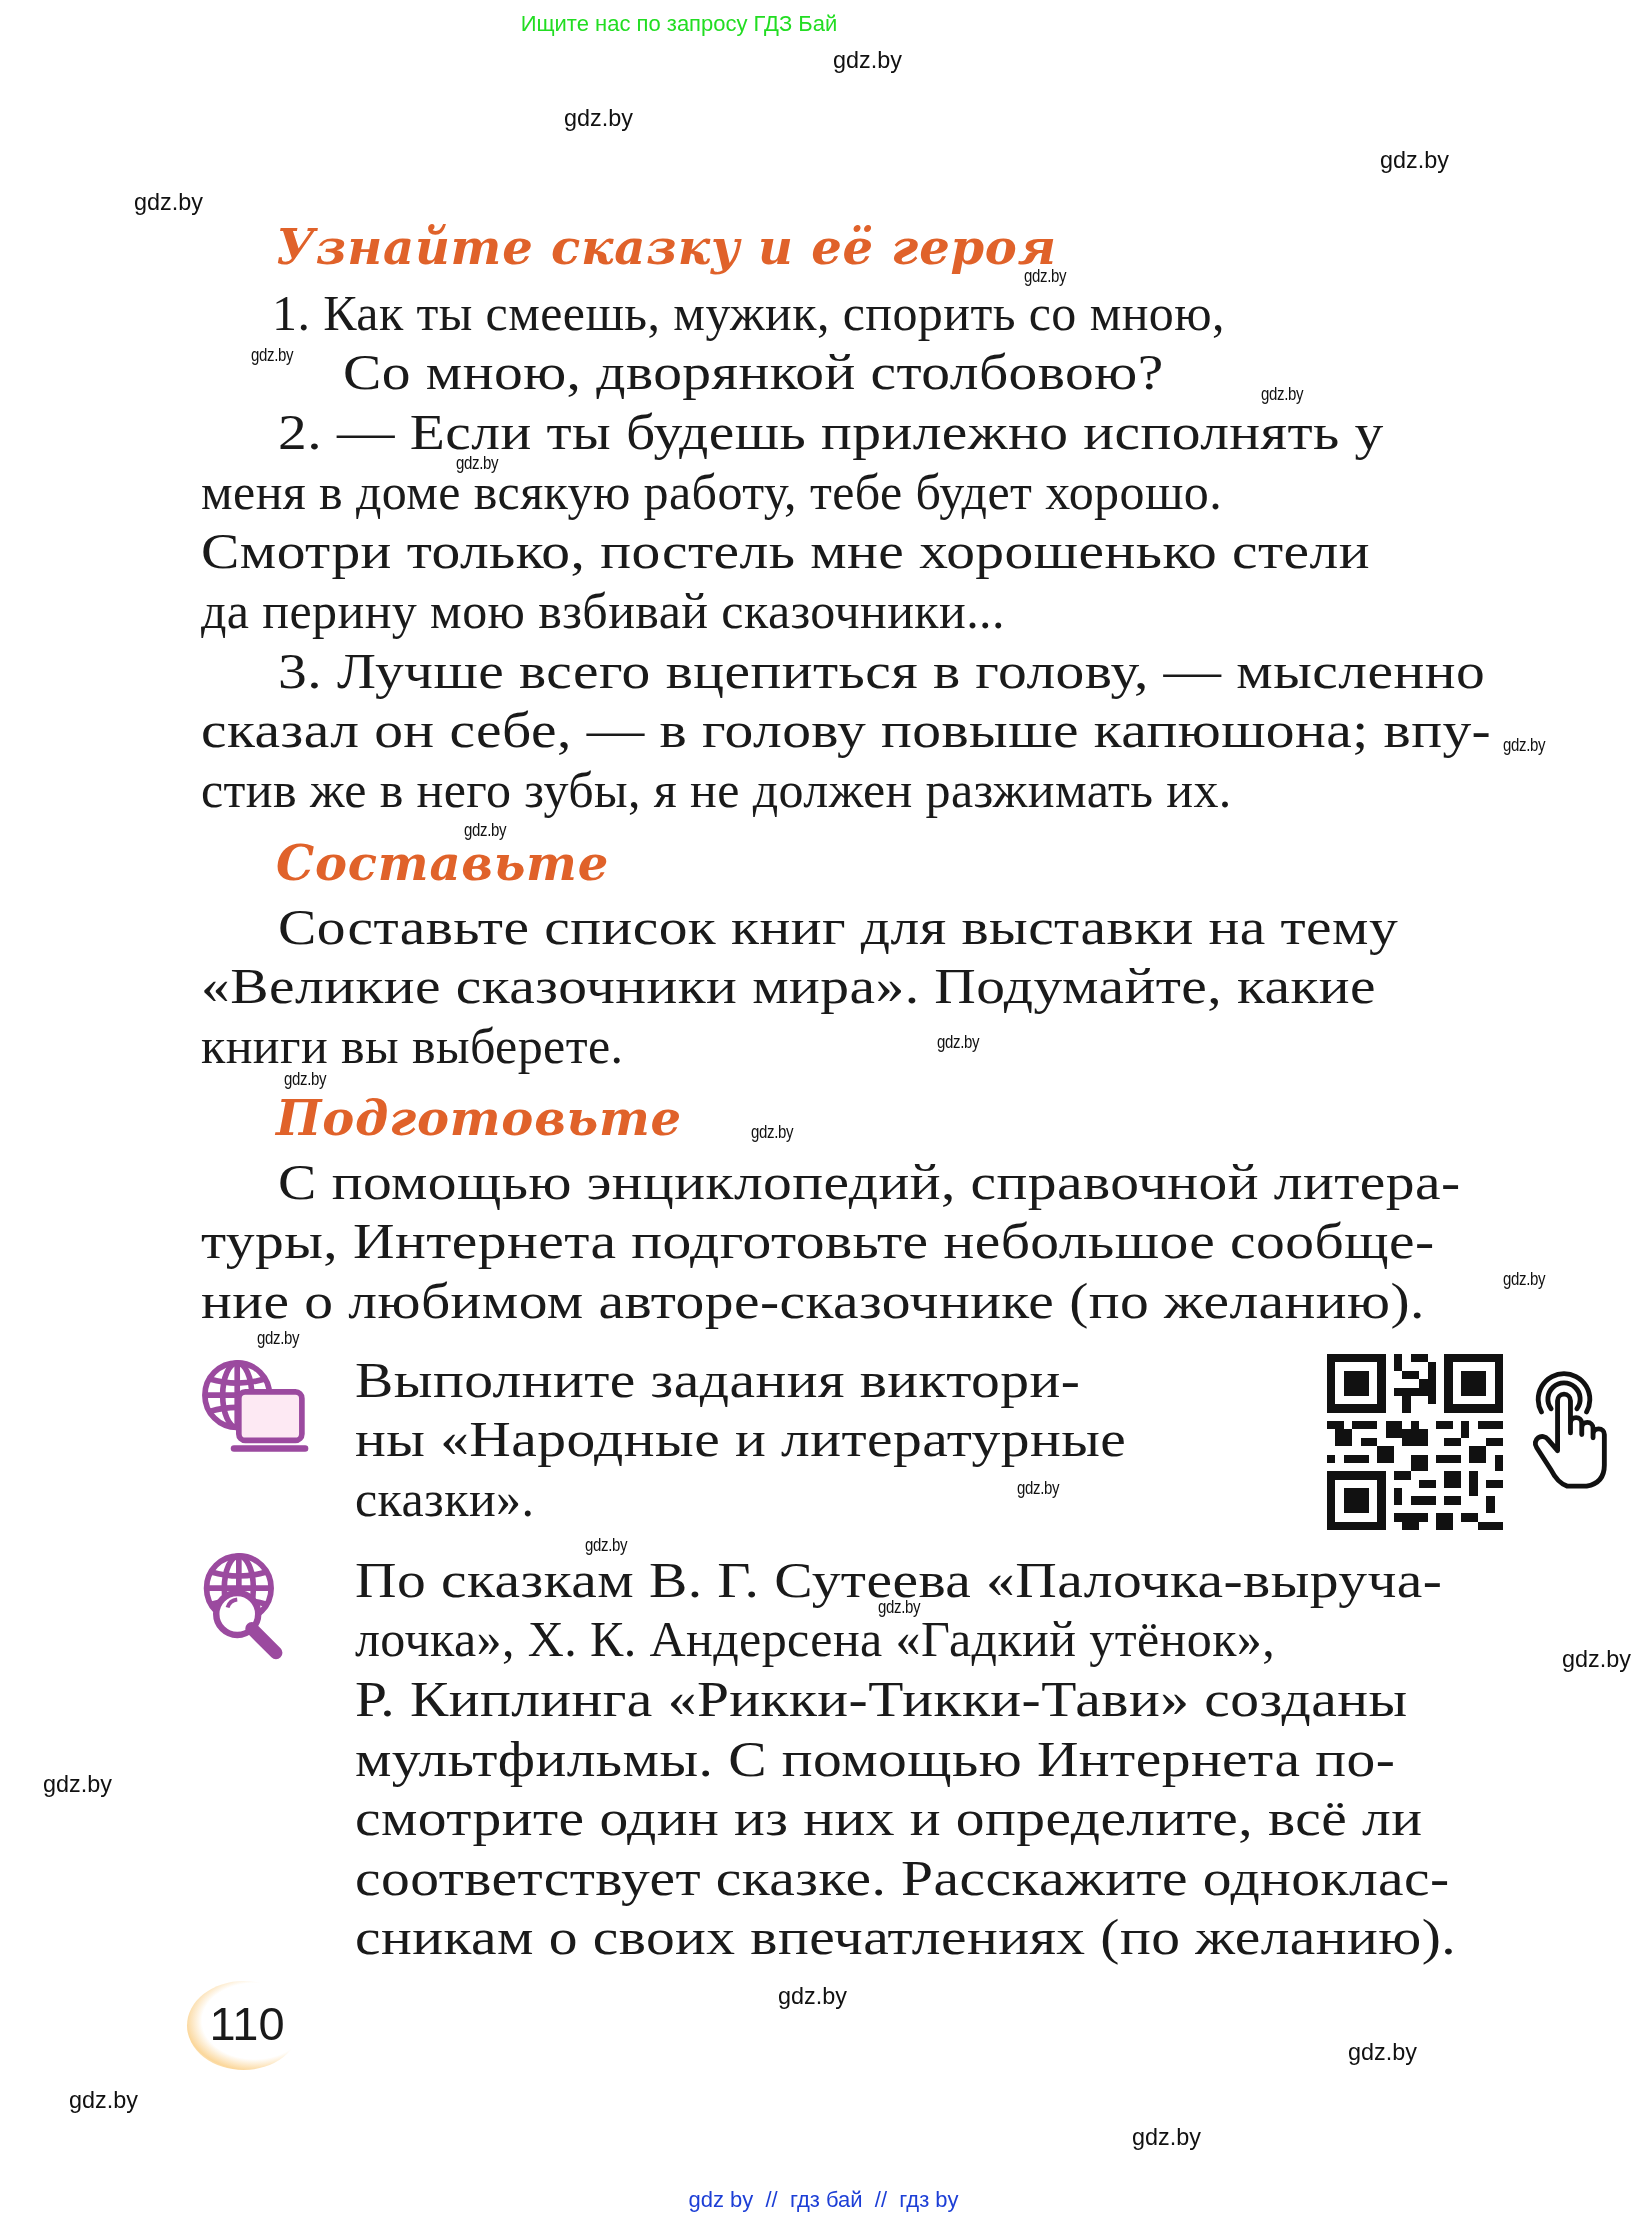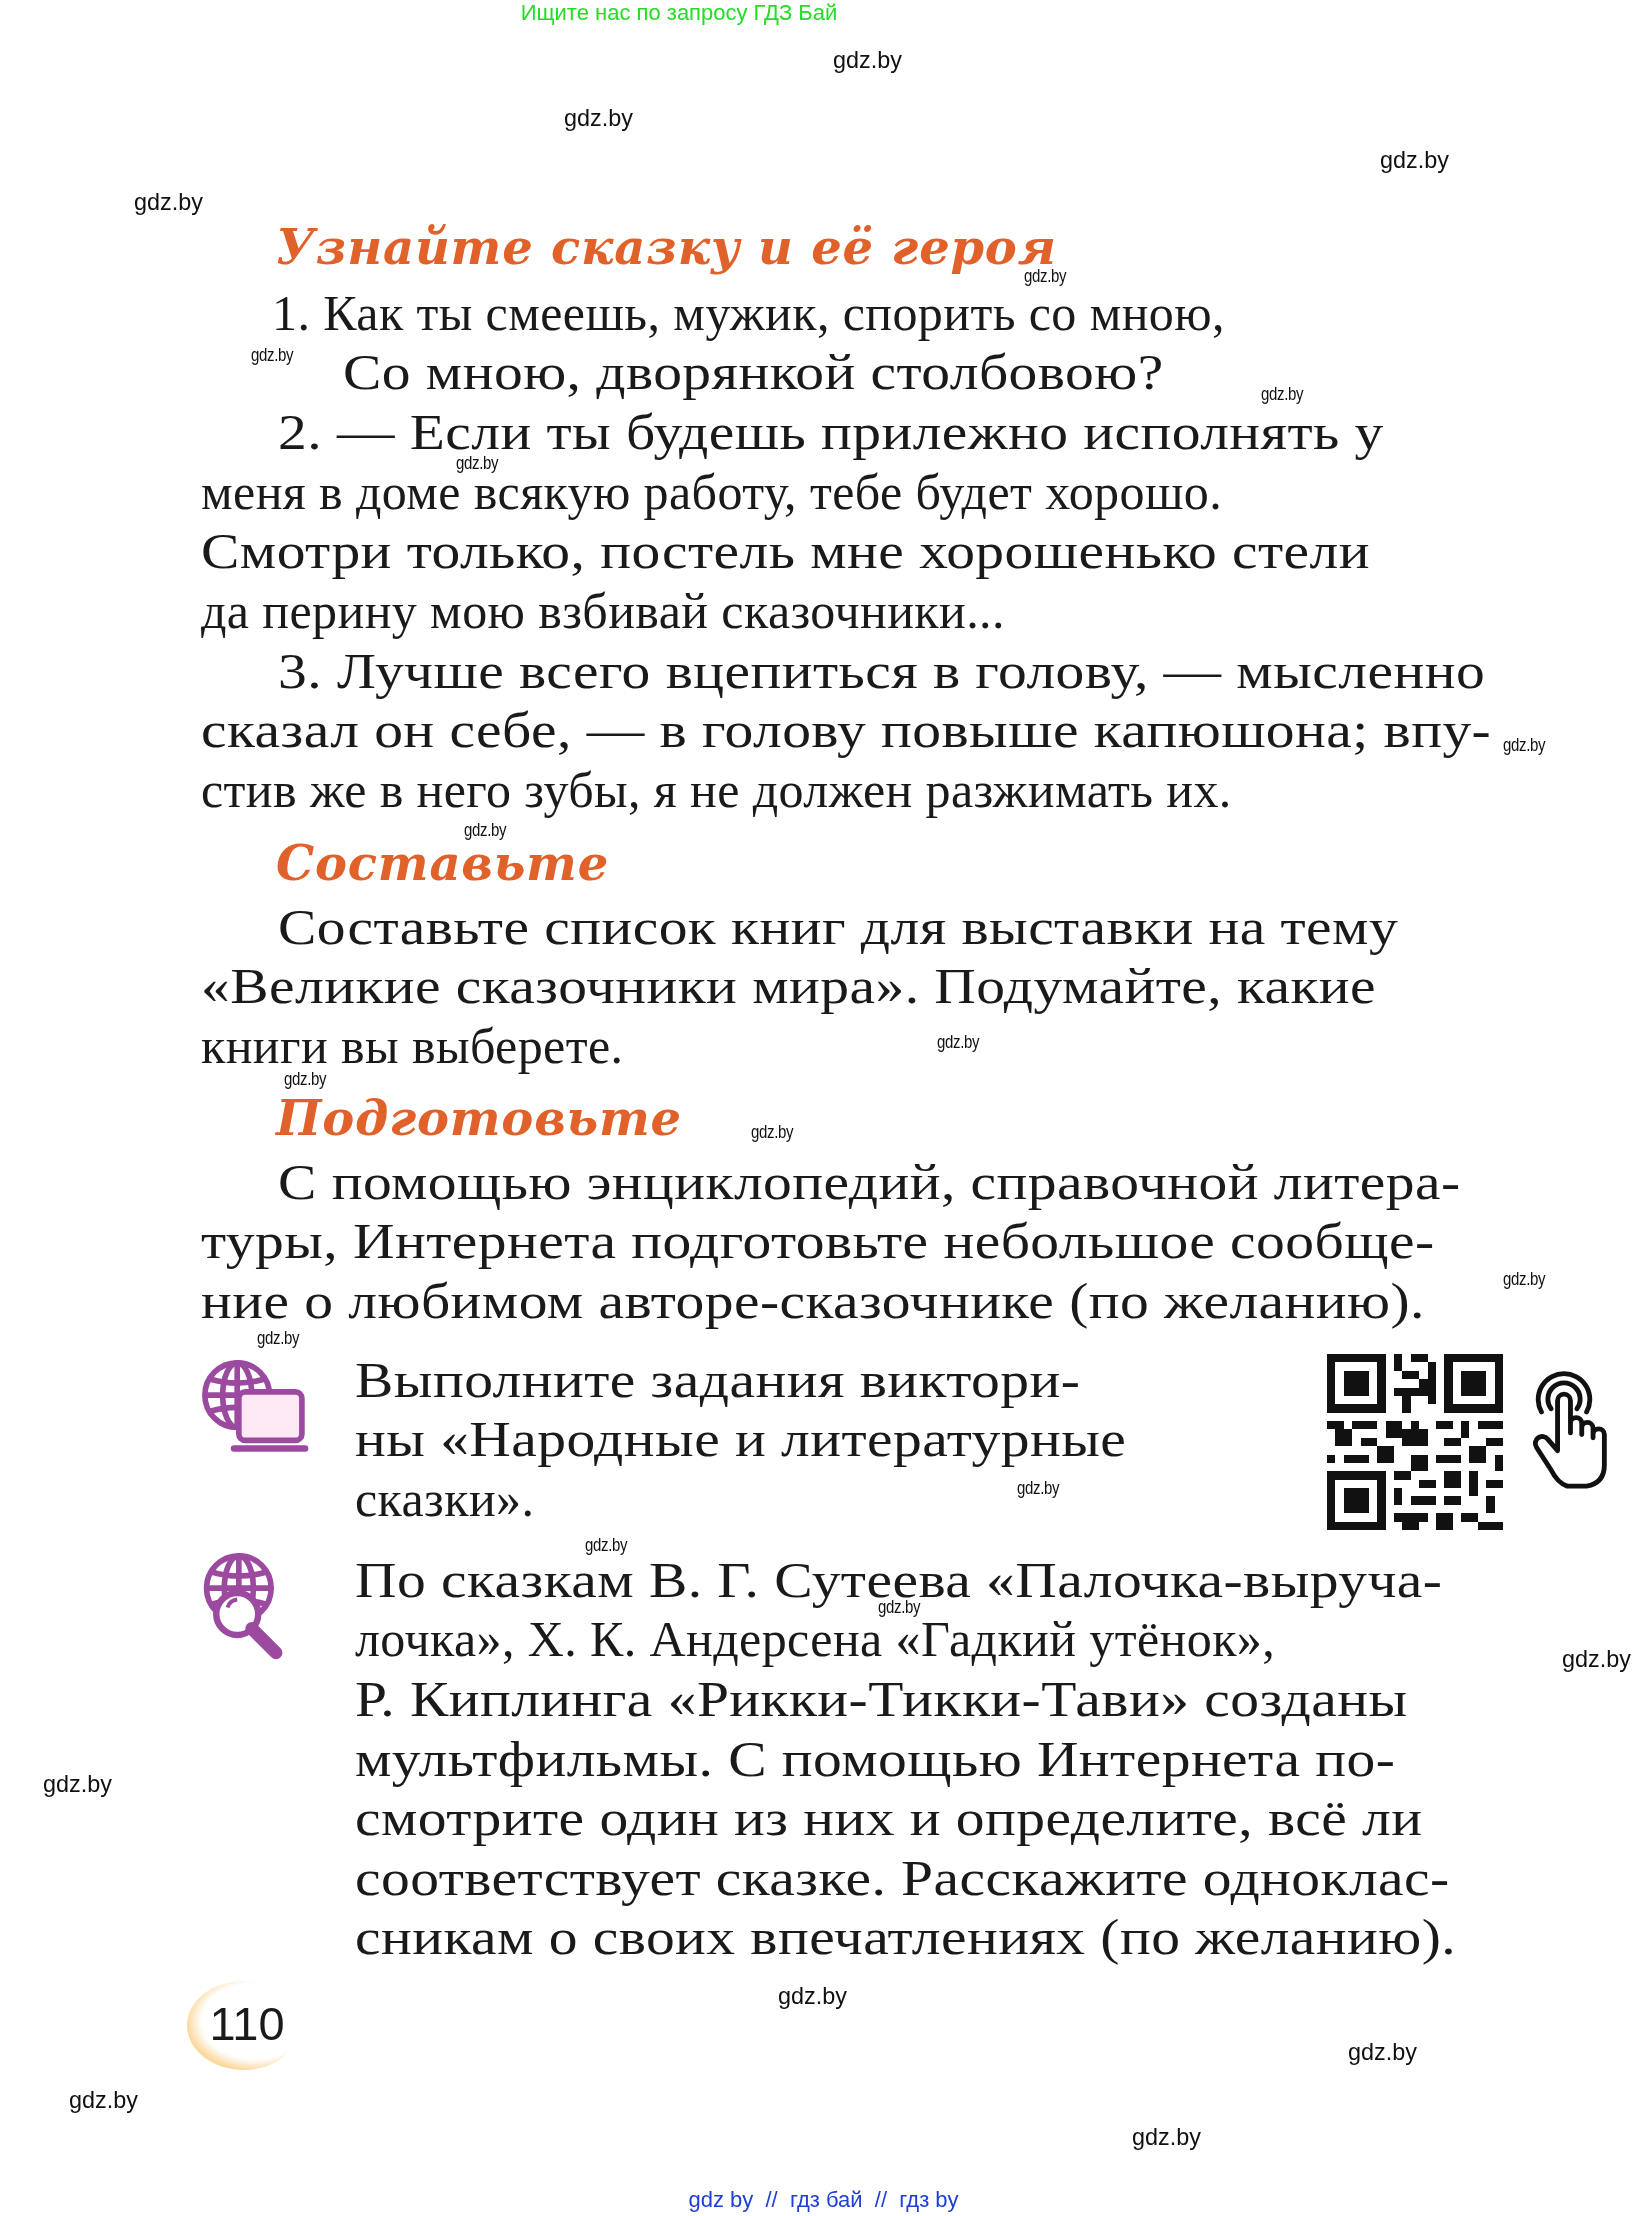--- a/index.html
+++ b/index.html
@@ -1,18 +1,18 @@
 <!DOCTYPE html>
 <html style="font-size:13px"><head>
 <meta charset="utf-8">
 <style>
   html, body { margin: 0; padding: 0; background: #ffffff; }
   body { width: 1647px; height: 2216px; position: relative; overflow: hidden; }
   .abs { position: absolute; }
-  .top-banner { left: 0; width: 1358px; top: 0; text-align: center; color: #22dd22;
+  .top-banner { left: 0; width: 1358px; top: 11px; text-align: center; color: #22dd22;
     font-family: "Liberation Sans", sans-serif; font-size: 22px; }
   .wm { position: absolute; font-family: "Liberation Sans", sans-serif; font-size: 23.4px; color: #111; white-space: nowrap; }
   .wm.sm { font-size: 17.7px; letter-spacing: -0.4px; transform: scaleX(0.85); transform-origin: left; }
   .heading { position: absolute; font-family: "DejaVu Serif", serif; font-style: italic; font-weight: bold;
     color: #e0622a; font-size: 48px; white-space: nowrap; letter-spacing: 0.8px; }
   .line { position: absolute; font-family: "Liberation Serif", serif; font-size: 50px; color: #1a1a1a;
     white-space: nowrap; transform-origin: left top; letter-spacing: 0.4px; }
   .bottom-links { position: absolute; left: 0; width: 1647px; top: 2187px; text-align: center;
     font-family: "Liberation Sans", sans-serif; font-size: 22px; color: #1d3fd6; }
   .page-num-wrap { position: absolute; left: 187px; top: 1981px; width: 113px; height: 89px; }

